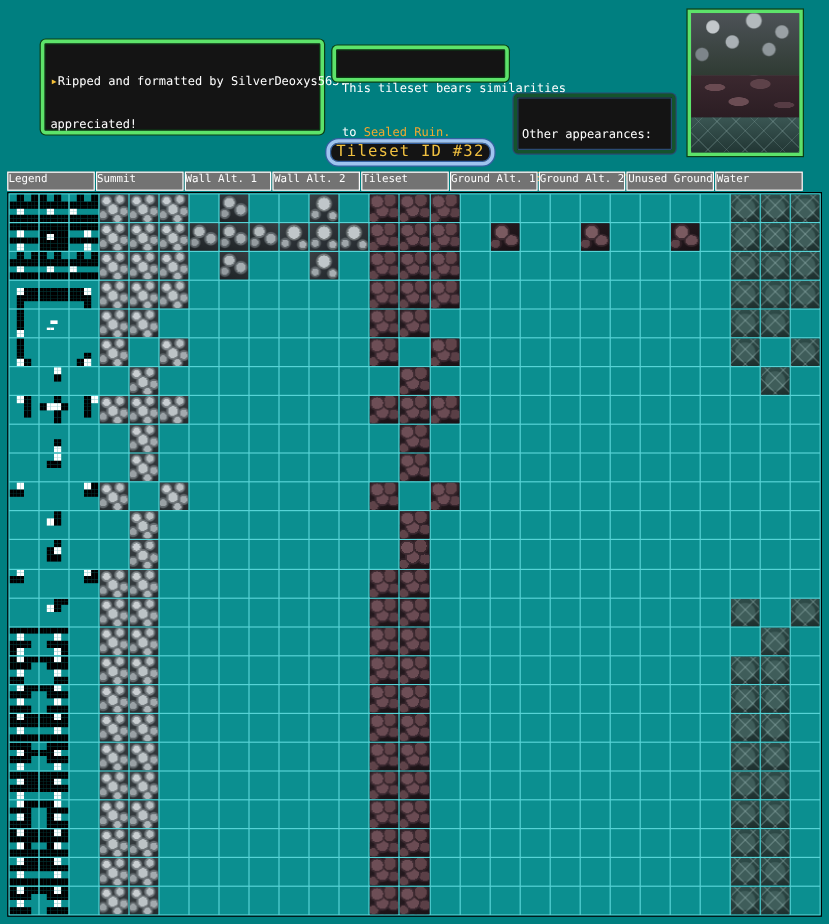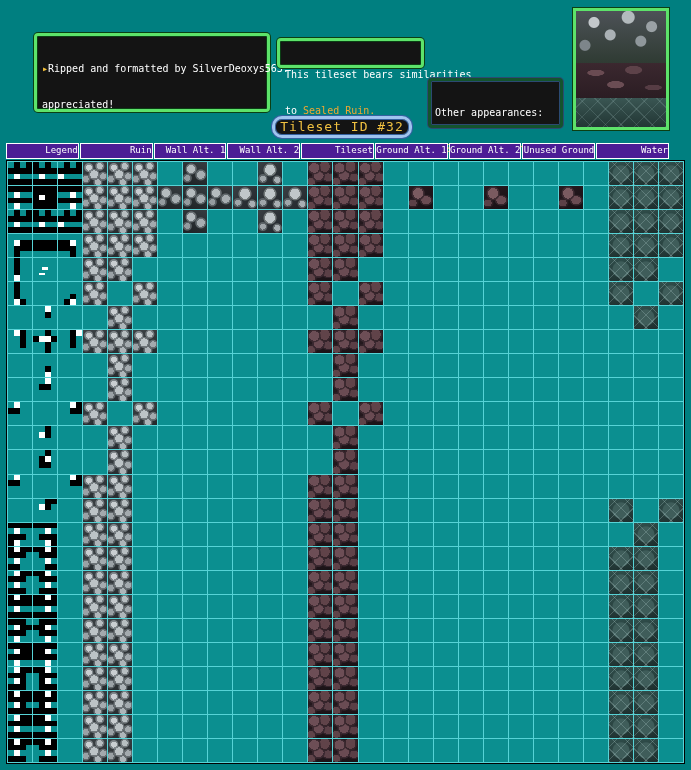--- a/index.html
+++ b/index.html
@@ -136,26 +136,26 @@
     top: 143px;
     width: 679px;
     height: 622px;
   }
   #header-row {
     display: flex;
     height: 16px;
   }
   .hcell {
     box-sizing: border-box;
-    background: #4c1d95;
+    background: #737373;
     border: 1px solid #ffffff;
     color: #ffffff;
     font-size: 9px;
     line-height: 13px;
-    text-align: right;
+    text-align: left;
     white-space: nowrap;
     overflow: hidden;
     margin-right: 1px;
   }
   .hcell:last-child { margin-right: 16px; }
 
   #grid-wrap {
     box-sizing: border-box;
     border: 1px solid #000000;
     background: #0b6f70;
@@ -284,21 +284,21 @@
 
 <div id="preview">
   <div class="band band-wall"></div>
   <div class="band band-ground"></div>
   <div class="band band-water"></div>
 </div>
 
 <div id="sheet">
   <div id="header-row">
       <div class="hcell" style="flex: 3 0 0px;">Legend</div>
-      <div class="hcell" style="flex: 3 0 0px;">Ruin</div>
+      <div class="hcell" style="flex: 3 0 0px;">Summit</div>
       <div class="hcell" style="flex: 3 0 0px;">Wall Alt. 1</div>
       <div class="hcell" style="flex: 3 0 0px;">Wall Alt. 2</div>
       <div class="hcell" style="flex: 3 0 0px;">Tileset</div>
       <div class="hcell" style="flex: 3 0 0px;">Ground Alt. 1</div>
       <div class="hcell" style="flex: 3 0 0px;">Ground Alt. 2</div>
       <div class="hcell" style="flex: 3 0 0px;">Unused Ground</div>
       <div class="hcell" style="flex: 3 0 0px;">Water</div>
     </div>
   <div id="grid-wrap">
     <div id="grid">

